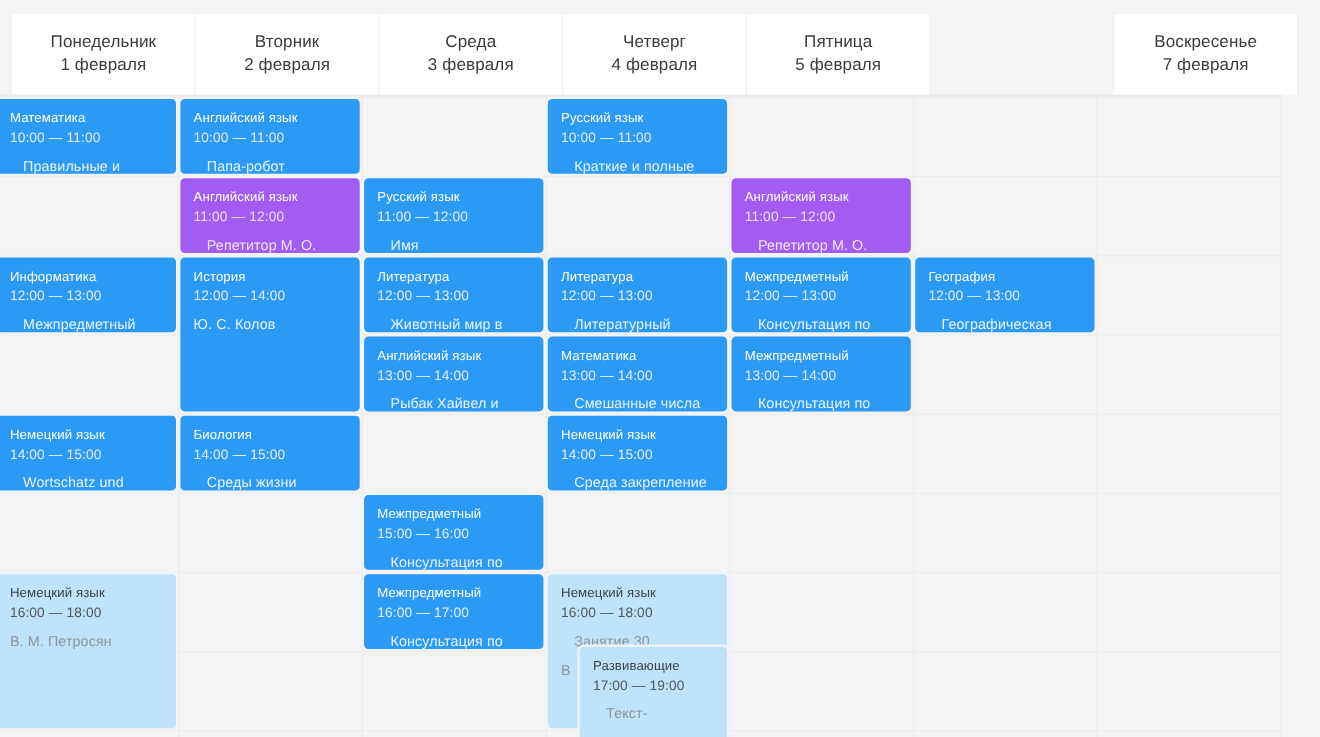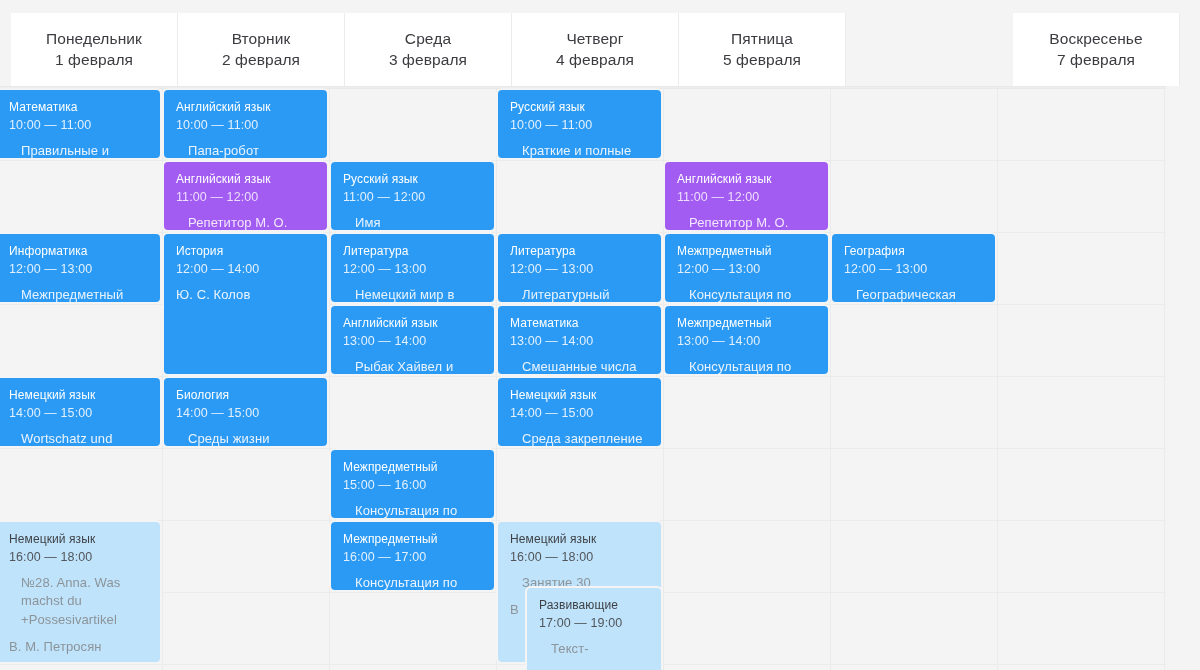--- a/index.html
+++ b/index.html
@@ -223,21 +223,20 @@
         <div class="c-desc">Межпредметный</div>
       </div>
       <div class="card blue" style="left: -5px; width: 167px; top: 288px; height: 72px; z-index: 2;">
         <div class="c-title">Немецкий язык</div>
         <div class="c-time">14:00 — 15:00</div>
         <div class="c-desc">Wortschatz und</div>
       </div>
       <div class="card pale" style="left: -5px; width: 167px; top: 432px; height: 144px; z-index: 2;">
         <div class="c-title">Немецкий язык</div>
         <div class="c-time">16:00 — 18:00</div>
-        <div class="c-desc">№28. Anna. Was machst du +Possesivartikel</div>
         <div class="c-teacher">В. М. Петросян</div>
       </div>
       <div class="card blue" style="left: 162px; width: 167px; top: 0px; height: 72px; z-index: 2;">
         <div class="c-title">Английский язык</div>
         <div class="c-time">10:00 — 11:00</div>
         <div class="c-desc">Папа-робот</div>
       </div>
       <div class="card purple" style="left: 162px; width: 167px; top: 72px; height: 72px; z-index: 2;">
         <div class="c-title">Английский язык</div>
         <div class="c-time">11:00 — 12:00</div>
@@ -254,21 +253,21 @@
         <div class="c-desc">Среды жизни</div>
       </div>
       <div class="card blue" style="left: 329px; width: 167px; top: 72px; height: 72px; z-index: 2;">
         <div class="c-title">Русский язык</div>
         <div class="c-time">11:00 — 12:00</div>
         <div class="c-desc">Имя</div>
       </div>
       <div class="card blue" style="left: 329px; width: 167px; top: 144px; height: 72px; z-index: 2;">
         <div class="c-title">Литература</div>
         <div class="c-time">12:00 — 13:00</div>
-        <div class="c-desc">Немецкий мир в</div>
+        <div class="c-desc">Животный мир в</div>
       </div>
       <div class="card blue" style="left: 329px; width: 167px; top: 216px; height: 72px; z-index: 2;">
         <div class="c-title">Английский язык</div>
         <div class="c-time">13:00 — 14:00</div>
         <div class="c-desc">Рыбак Хайвел и</div>
       </div>
       <div class="card blue" style="left: 329px; width: 167px; top: 360px; height: 72px; z-index: 2;">
         <div class="c-title">Межпредметный</div>
         <div class="c-time">15:00 — 16:00</div>
         <div class="c-desc">Консультация по</div>

